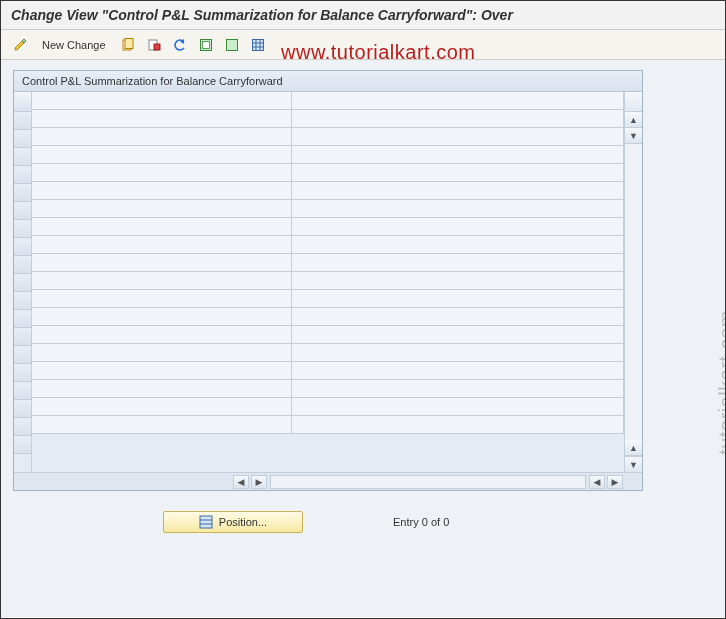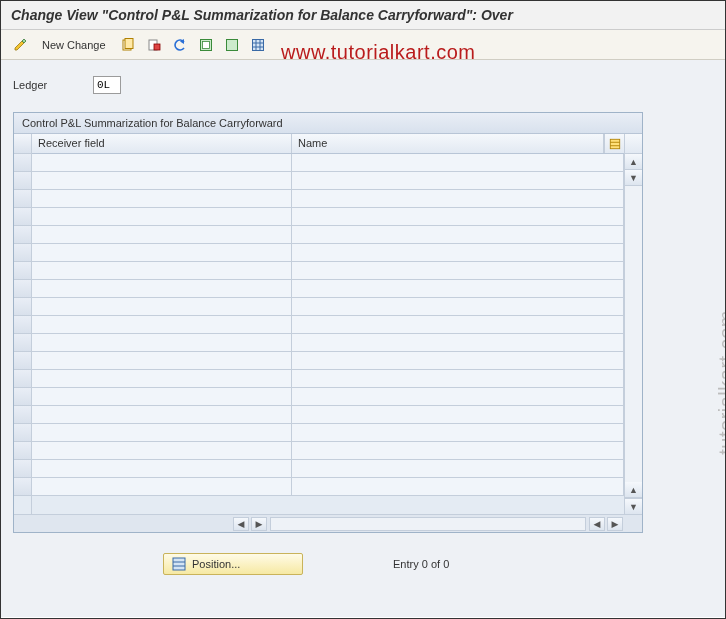--- a/index.html
+++ b/index.html
@@ -221,20 +221,21 @@
     background: linear-gradient(#fffbe6,#f6e9a3);
     border: 1px solid #c9b35a;
     border-radius: 2px;
     display: inline-flex;
     align-items: center;
     gap: 6px;
     padding: 0 8px;
     cursor: pointer;
     font-size: 11px;
     color: #333;
+    justify-content: center;
   }
   .pos-btn svg { flex-shrink: 0; }
   svg { display: block; }
   .watermark2 {
     position: absolute;
     top: 250px;
     right: 10px;
     transform: rotate(-90deg);
     transform-origin: right top;
     font-size: 20px;
@@ -292,24 +293,20 @@
         <line x1="1.5" y1="9" x2="12.5" y2="9" stroke="#3a6aa6"></line>
         <line x1="5" y1="1.5" x2="5" y2="12.5" stroke="#3a6aa6"></line>
         <line x1="9" y1="1.5" x2="9" y2="12.5" stroke="#3a6aa6"></line>
       </svg>
   </div>
 </div>
 
 <div class="watermark">www.tutorialkart.com</div>
 
 <div class="body-area">
-  <div class="field-row">
-    <span class="field-label">Ledger</span>
-    <input class="field-input" readonly="" value="0L" style="">
-  </div>
 
   <div class="panel">
     <div class="panel-title">Control P&amp;L Summarization for Balance Carryforward</div>
     <div class="grid">
       <div class="grid-selcol">
         <div class="hcell"></div>
         <div class="scell"></div>
         <div class="scell"></div>
         <div class="scell"></div>
         <div class="scell"></div>
@@ -323,31 +320,20 @@
         <div class="scell"></div>
         <div class="scell"></div>
         <div class="scell"></div>
         <div class="scell"></div>
         <div class="scell"></div>
         <div class="scell"></div>
         <div class="scell"></div>
         <div class="scell"></div>
       </div>
       <div class="grid-main">
-        <div class="grid-header">
-          <div class="ghcell c1">Receiver field</div>
-          <div class="ghcell c2">Name</div>
-          <div class="ghconf">
-            <svg width="12" height="12" viewBox="0 0 14 14">
-                <rect x="1.5" y="1.5" width="11" height="11" fill="#ffe07a" stroke="#b08000"></rect>
-                <line x1="1.5" y1="5" x2="12.5" y2="5" stroke="#b08000"></line>
-                <line x1="1.5" y1="9" x2="12.5" y2="9" stroke="#b08000"></line>
-              </svg>
-          </div>
-        </div>
         <div class="grid-rows">
           <div class="grow">
               <div class="gcell c1"></div>
               <div class="gcell c2"></div>
             </div>
           <div class="grow">
               <div class="gcell c1"></div>
               <div class="gcell c2"></div>
             </div>
           <div class="grow">

